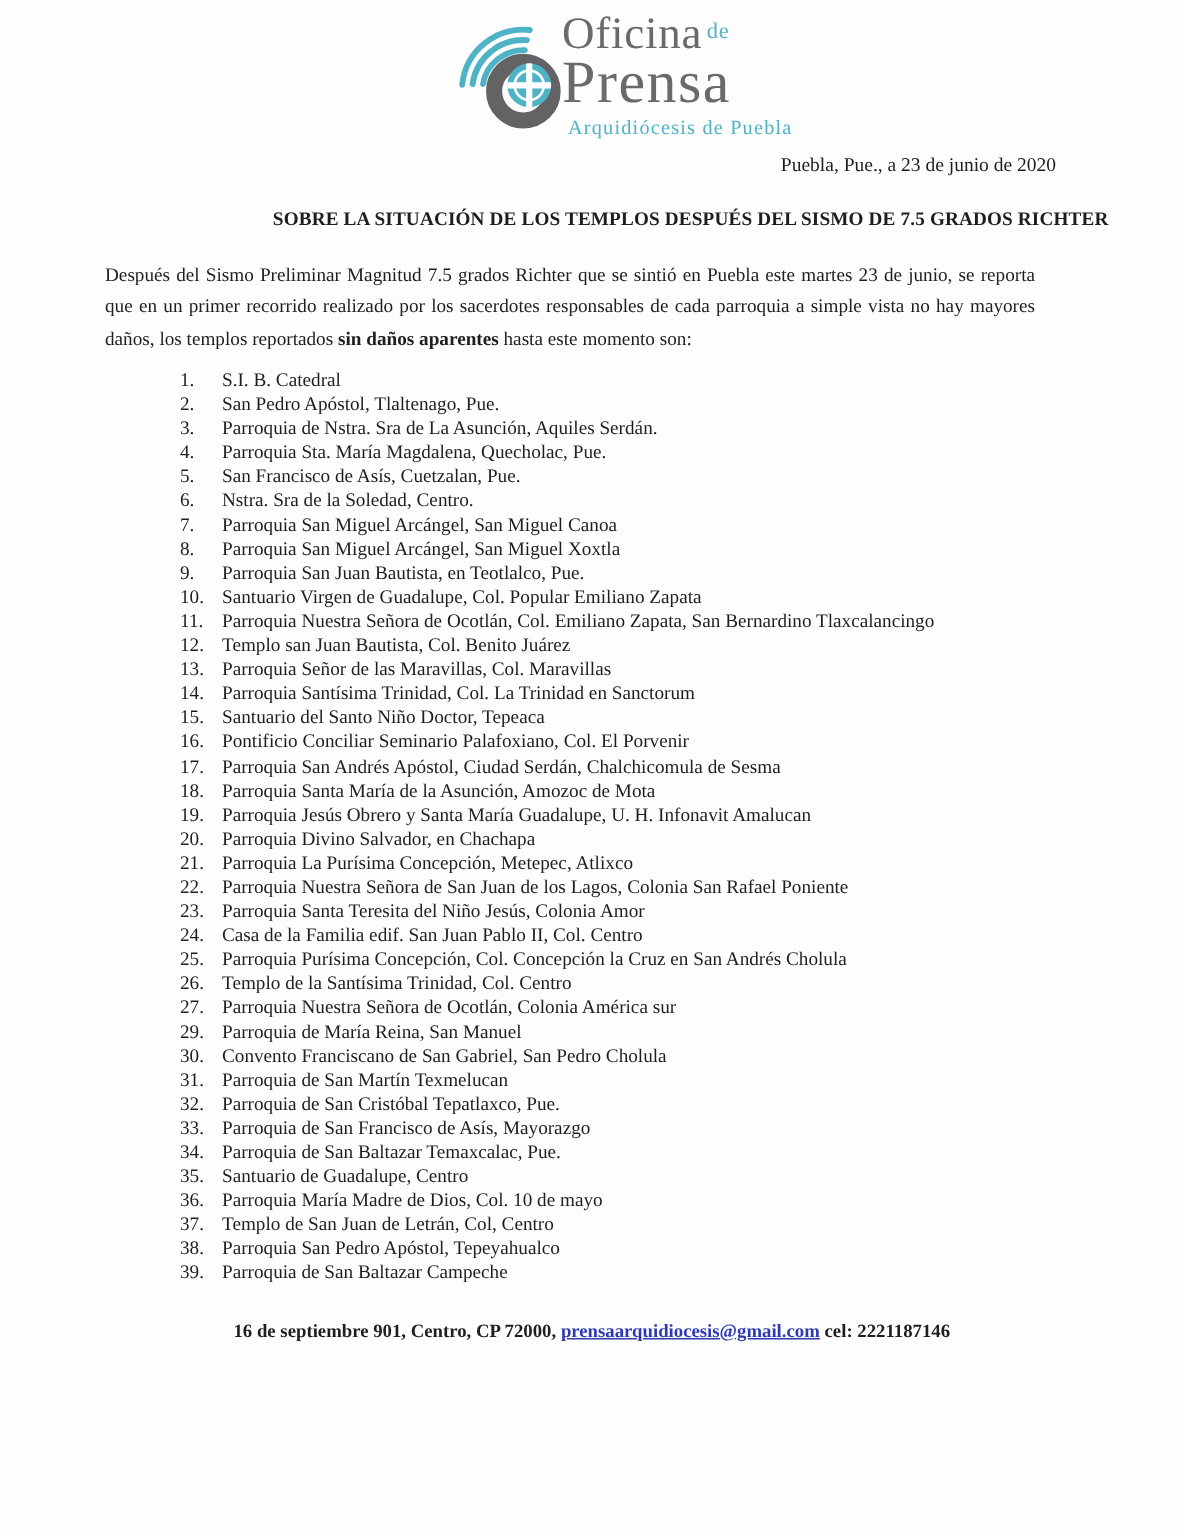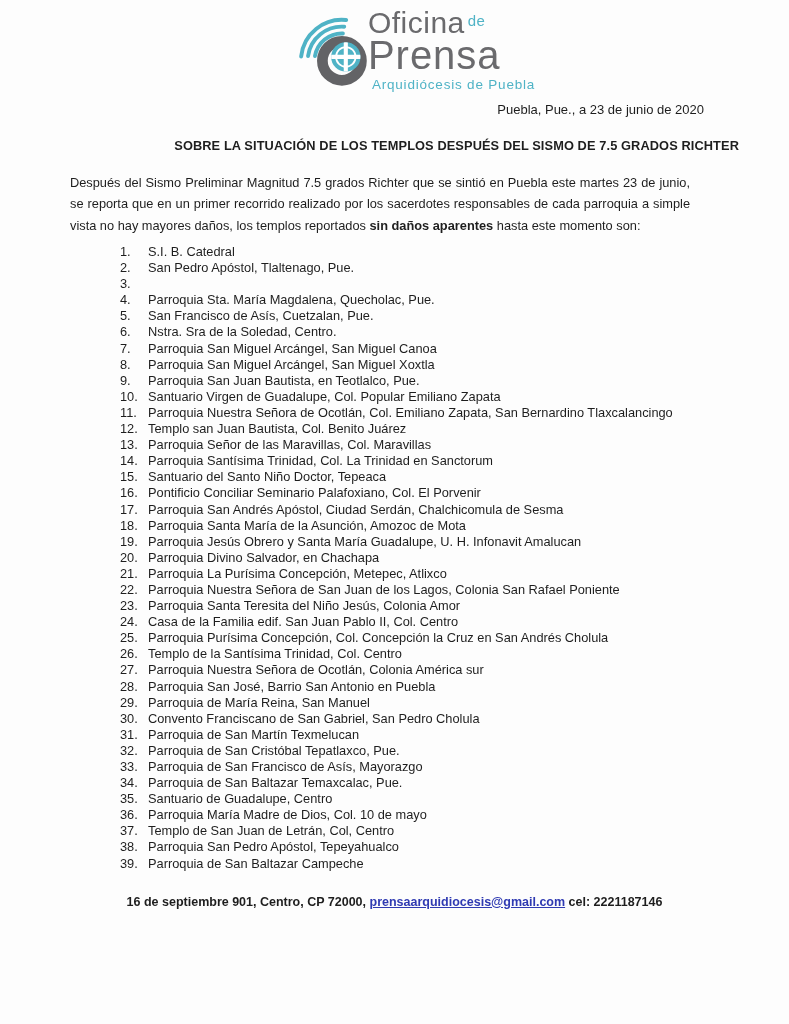--- a/index.html
+++ b/index.html
@@ -3,21 +3,21 @@
 <meta charset="utf-8">
 <style>
   html, body { margin: 0; padding: 0; background: #ffffff; }
   .page {
     position: relative;
     width: 789px;
     height: 1024px;
     margin: 0 auto;
     background: #fdfdfd;
     overflow: hidden;
-    font-family: Liberation Sans, sans-serif;
+    font-family: Liberation Serif, serif;
     color: #1e1e1e;
   }
   
   .logo-block {
     display: flex;
     justify-content: center;
     align-items: flex-start;
     padding-top: 8px;
     transform: translateX(22px);
   }
@@ -117,20 +117,21 @@
       <li>
         <span class="li-num">1.</span>
         <span class="li-txt">S.I. B. Catedral</span>
       </li>
       <li>
         <span class="li-num">2.</span>
         <span class="li-txt">San Pedro Apóstol, Tlaltenago, Pue.</span>
       </li>
       <li>
         <span class="li-num">3.</span>
+        <span class="li-txt">Parroquia de Nstra. Sra de La Asunción, Aquiles Serdán.</span>
       </li>
       <li>
         <span class="li-num">4.</span>
         <span class="li-txt">Parroquia Sta. María Magdalena, Quecholac, Pue.</span>
       </li>
       <li>
         <span class="li-num">5.</span>
         <span class="li-txt">San Francisco de Asís, Cuetzalan, Pue.</span>
       </li>
       <li>
@@ -215,24 +216,20 @@
       </li>
       <li>
         <span class="li-num">26.</span>
         <span class="li-txt">Templo de la Santísima Trinidad, Col. Centro</span>
       </li>
       <li>
         <span class="li-num">27.</span>
         <span class="li-txt">Parroquia Nuestra Señora de Ocotlán, Colonia América sur</span>
       </li>
       <li>
-        <span class="li-num">28.</span>
-        <span class="li-txt">Parroquia San José, Barrio San Antonio en Puebla</span>
-      </li>
-      <li>
         <span class="li-num">29.</span>
         <span class="li-txt">Parroquia de María Reina, San Manuel</span>
       </li>
       <li>
         <span class="li-num">30.</span>
         <span class="li-txt">Convento Franciscano de San Gabriel, San Pedro Cholula</span>
       </li>
       <li>
         <span class="li-num">31.</span>
         <span class="li-txt">Parroquia de San Martín Texmelucan</span>

